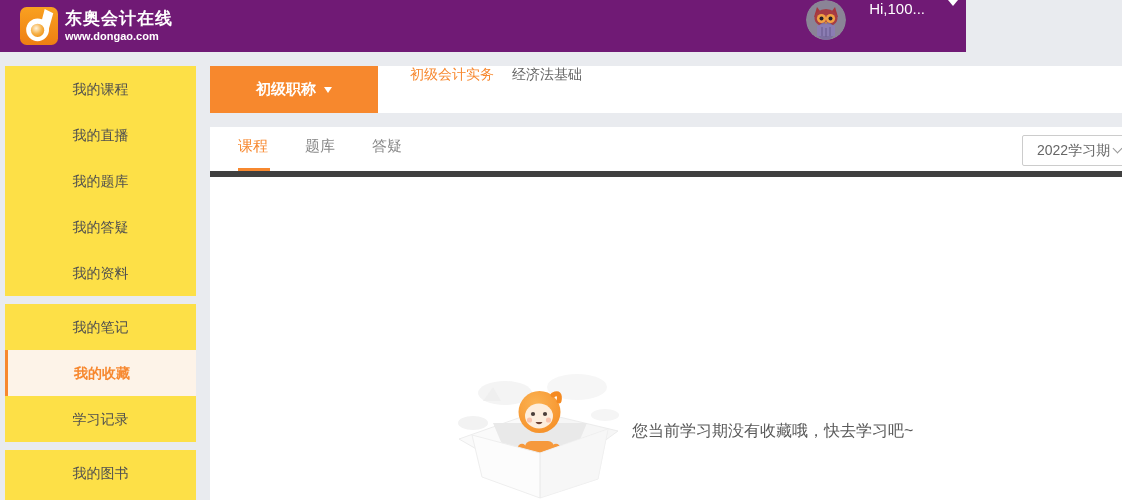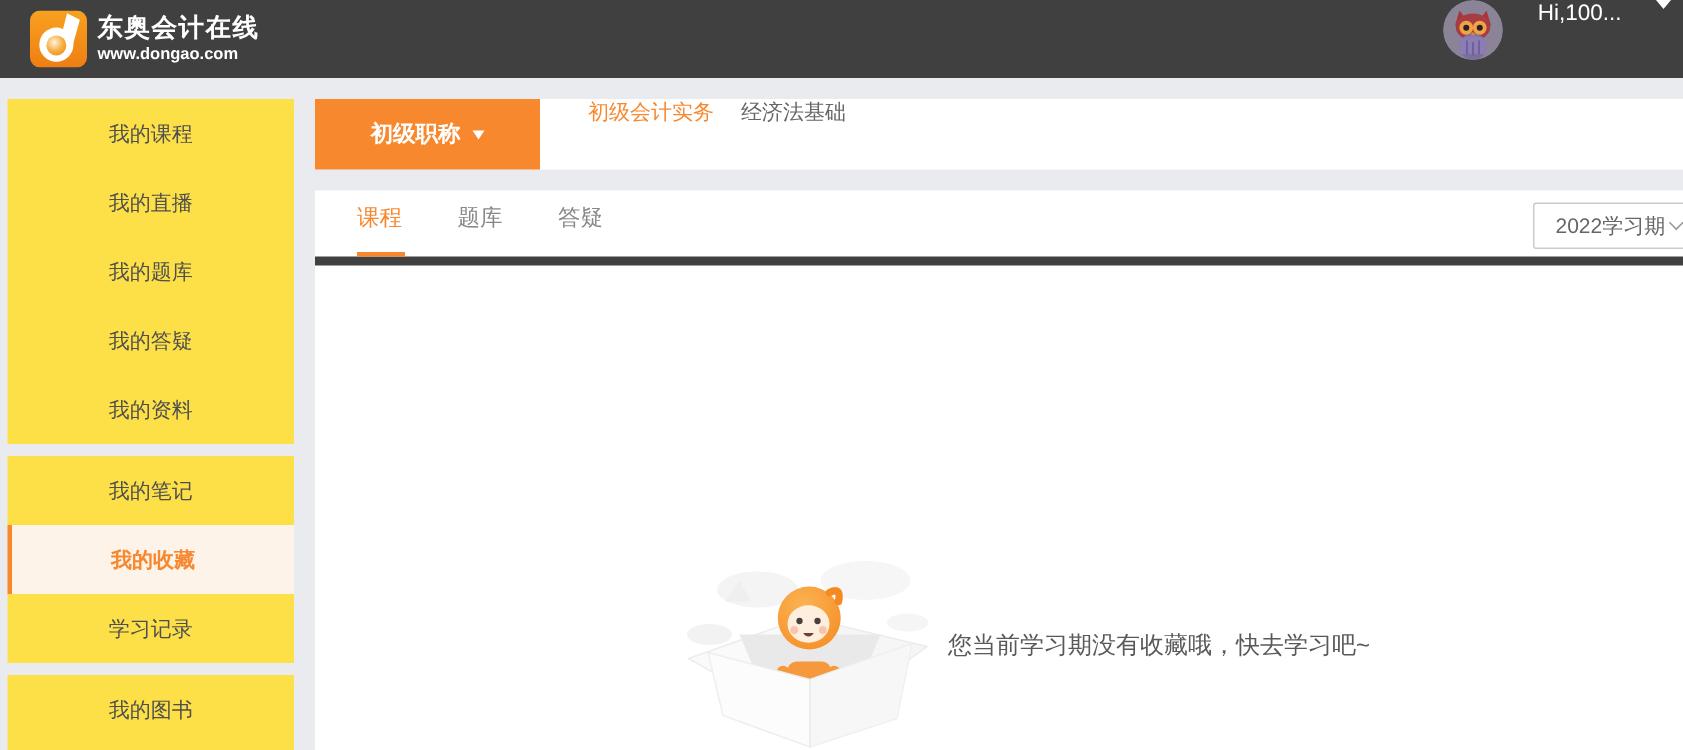--- a/index.html
+++ b/index.html
@@ -5,22 +5,22 @@
   * { margin:0; padding:0; box-sizing:border-box; }
   html,body { width:1122px; height:500px; overflow:hidden; }
   body {
     font-family:"Liberation Sans","DejaVu Sans",sans-serif;
     background:#e9ebef;
     position:relative;
   }
 
   
   .header {
-    position:absolute; top:0; left:0; width:1122px; height:52px;
-    background:#404040; color:#fff;
+    position:absolute; top:0; left:0; width:966px; height:52px;
+    background:#701a75; color:#fff;
   }
   .logo { position:absolute; left:20px; top:7px; display:flex; align-items:center; cursor:pointer; }
   .logo-icon { width:38px; height:38px; display:block; }
   .logo-text { margin-left:7px; line-height:1.1; }
   .logo-title { font-size:17px; font-weight:bold; letter-spacing:1px; }
   .logo-sub { font-size:11px; font-weight:bold; color:#fff; margin-top:2px; }
 
   .nav { position:absolute; left:576px; top:0; height:52px; display:flex; }
   .nav-item {
     position:relative; height:52px; line-height:52px; padding:0 15px;
@@ -51,21 +51,21 @@
   }
   .side-item.active {
     background:#fdf3e8; color:#f7882f; border-left:3px solid #f7882f;font-weight:bold;
   }
   .side-group.last { height:50px; }
 
   
   .main { position:absolute; left:210px; top:66px; right:0; bottom:0; }
   .subject-bar { height:47px; background:#fff; display:flex; align-items:stretch; }
   .category-tab {
-    width:150px; background:#f7882d; color:#fff; font-size:15px; font-weight:bold;
+    width:168px; background:#f7882d; color:#fff; font-size:15px; font-weight:bold;
     display:flex; align-items:center; justify-content:center; gap:8px; cursor:pointer;
   }
   .category-tab .caret-down { border-top-color:#fff; border-left-width:4px; border-right-width:4px; border-top-width:6px; }
   .subjects { display:flex; align-items:flex-start; gap:18px; margin-left:32px; }
   .subject { font-size:14px; color:#666; cursor:pointer; white-space:nowrap; }
   .subject.active { color:#f7882f; }
 
   .content { position:absolute; top:61px; left:0; right:0; bottom:0; background:#fff; }
   .tab-row {
     position:relative; height:50px; border-bottom:6px solid #404040;

